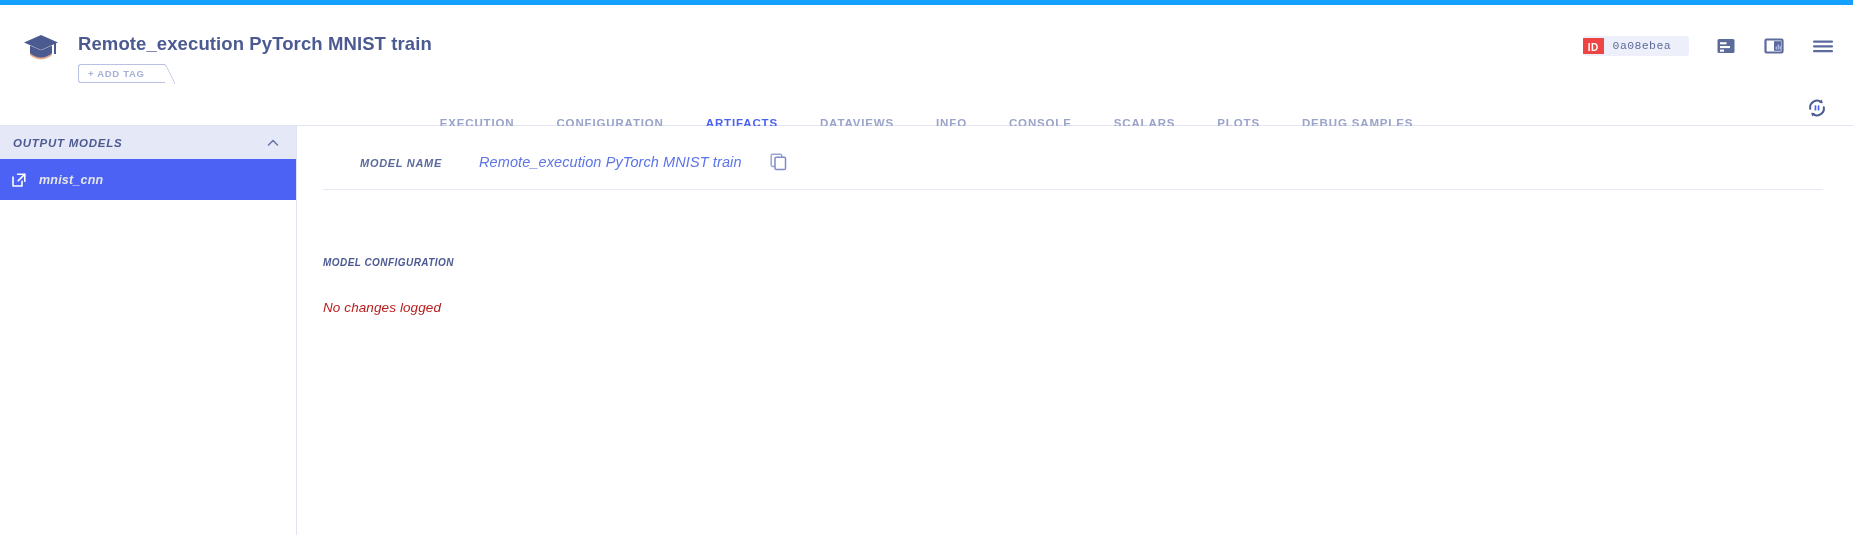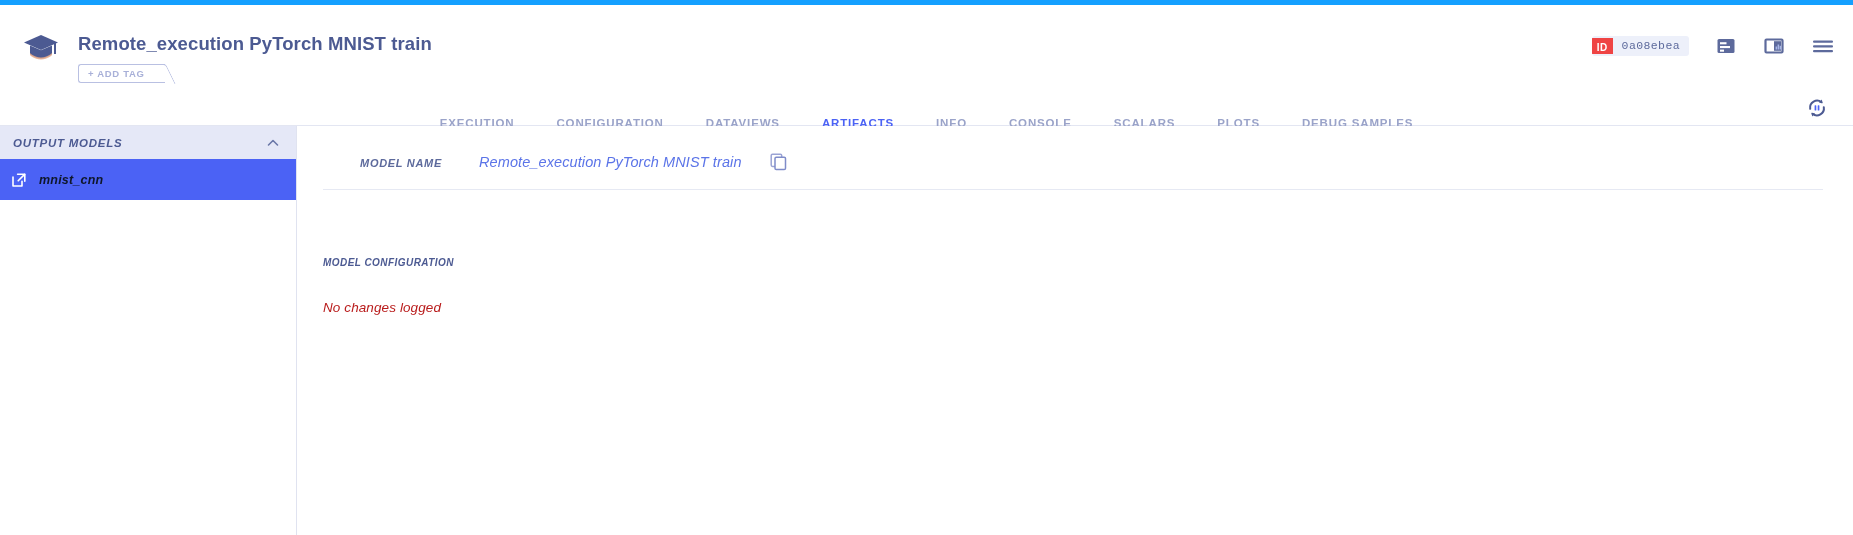--- a/index.html
+++ b/index.html
@@ -103,21 +103,21 @@
     font-weight: bold;
     padding: 0 5px;
     line-height: 20px;
     height: 16px;
     letter-spacing: 0.4px;
   }
   .id-badge .id-val {
     color: #5d6a9c;
     font-family: "Liberation Mono", monospace;
     font-size: 11.5px;
-    padding: 0 9px 0 9px;
+    padding: 0 18px 0 9px;
     line-height: 20px;
     letter-spacing: 0.4px;
   }
   .hicon { cursor: pointer; display: block; line-height: 0; }
 
   
   .tabbar {
     position: absolute; top: 89px; left: 0;
     width: 1853px; height: 37px;
     background: #fff;
@@ -181,21 +181,21 @@
   .panel-head .chev { line-height: 0; }
   .model-row {
     height: 41px;
     background: #4b62f5;
     display: flex; align-items: center;
     padding-left: 11px;
     gap: 12px;
     cursor: pointer;
   }
   .model-row .mr-label {
-    color: #0f172a;
+    color: #e5e5e5;
     font-size: 12.5px;
     font-weight: bold;
     letter-spacing: 0.2px;
   }
 
   
   .main { flex: 1; padding: 26px 30px 0 26px; }
   .field-row {
     display: flex; align-items: center;
     padding-bottom: 18px;
@@ -292,22 +292,22 @@
         </svg>
       </span>
 
     </div>
   </div>
 
   <div class="tabbar">
     <div class="tabs">
       <div class="tab">EXECUTION</div>
       <div class="tab">CONFIGURATION</div>
+      <div class="tab active">ARTIFACTS</div>
       <div class="tab">DATAVIEWS</div>
-      <div class="tab active">ARTIFACTS</div>
       <div class="tab">INFO</div>
       <div class="tab">CONSOLE</div>
       <div class="tab">SCALARS</div>
       <div class="tab">PLOTS</div>
       <div class="tab">DEBUG SAMPLES</div>
     </div>
 
     <span class="refresh-btn">
       <svg width="24" height="24" viewBox="0 0 24 24">
         <path d="M5.2 12.8 A7 7 0 0 1 16.5 6.2" fill="none" stroke="#4c5a92" stroke-width="2" stroke-linecap="round"></path>

